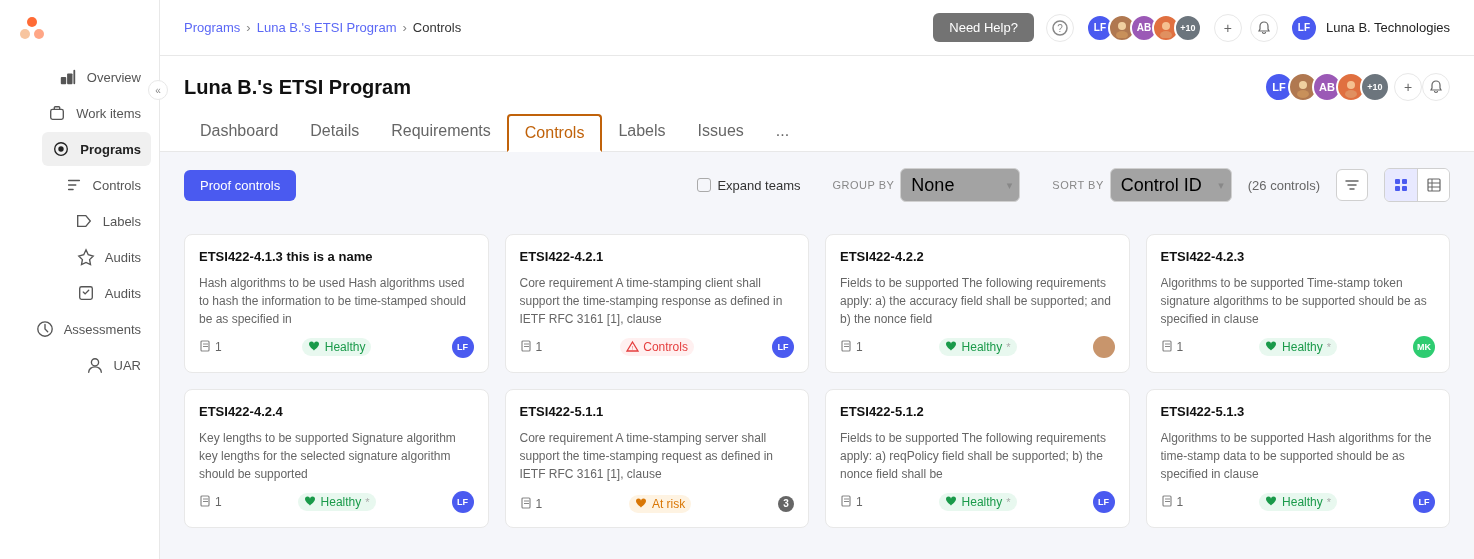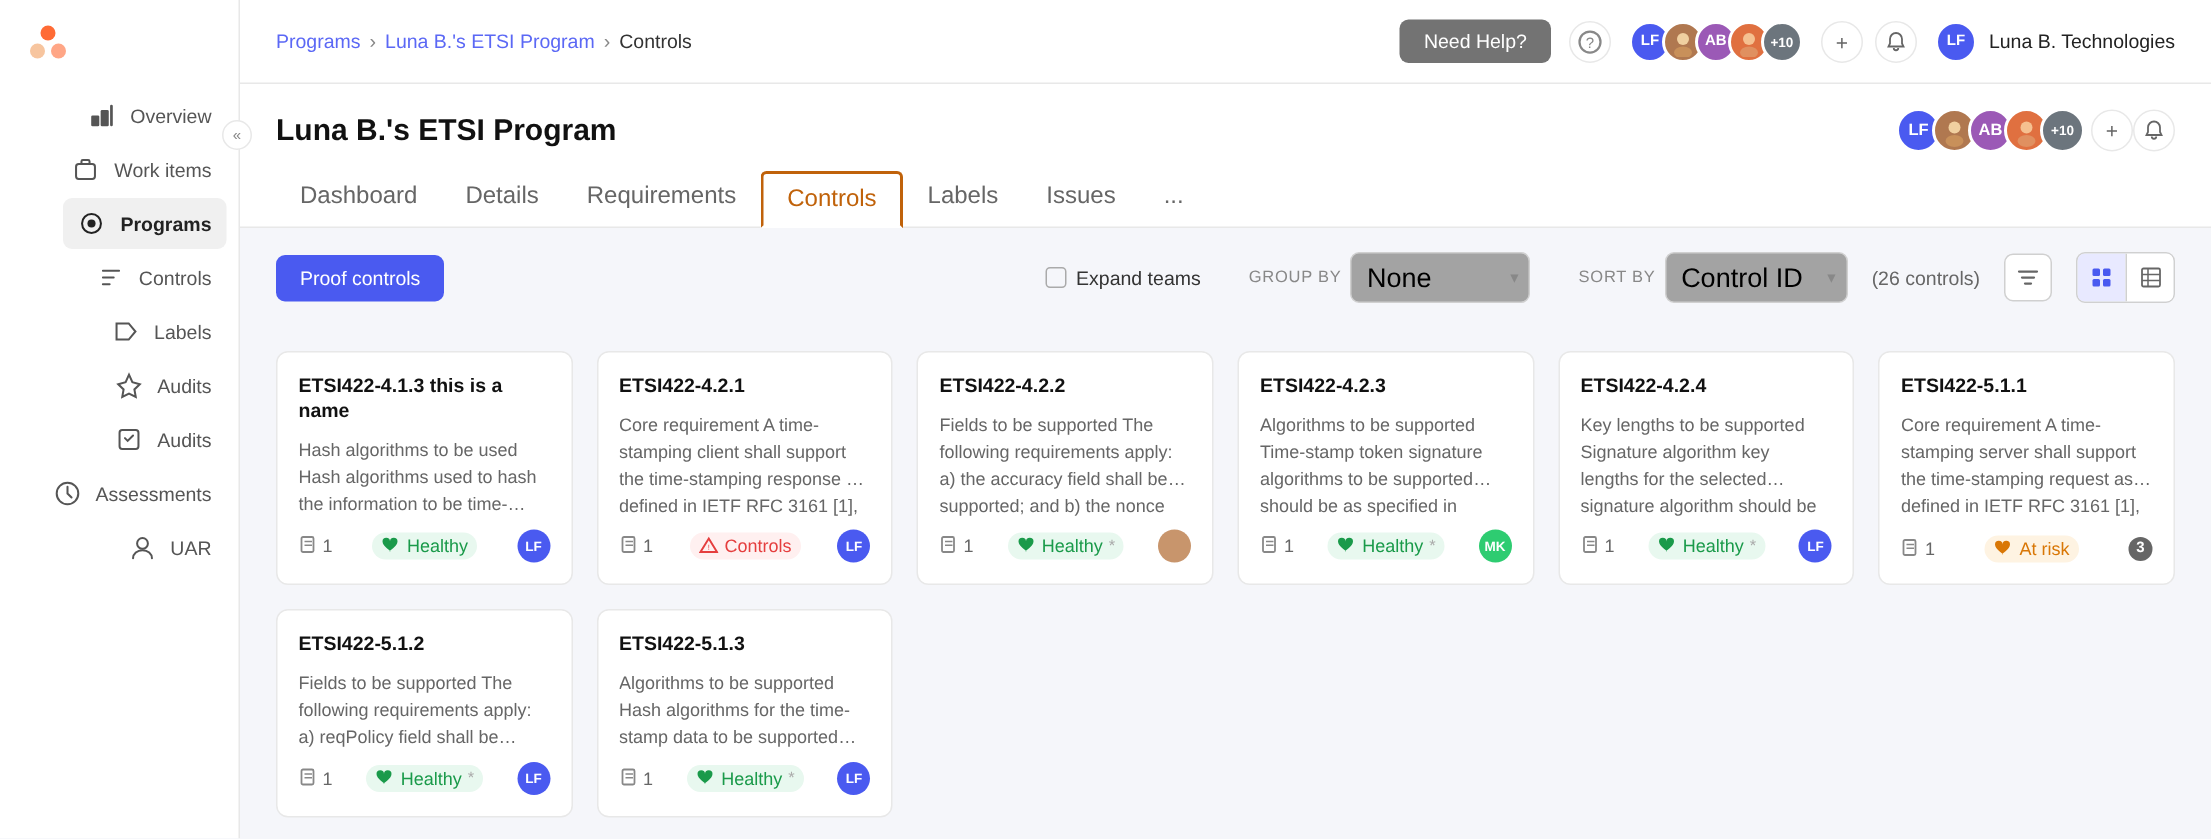--- a/index.html
+++ b/index.html
@@ -179,21 +179,21 @@
     }
     .view-btn.active { background: #e8e9ff; color: #4a5af0; }
     .view-btn + .view-btn { border-left: 1px solid #d0d0d0; }
 
     
     .controls-grid {
       flex: 1;
       overflow-y: auto;
       padding: 16px 24px;
       display: grid;
-      grid-template-columns: repeat(6, 1fr);
+      grid-template-columns: repeat(4, 1fr);
       gap: 16px;
       align-content: start;
     }
     .control-card {
       background: #fff;
       border-radius: 8px;
       border: 1px solid #e8e8e8;
       padding: 14px;
       display: flex;
       flex-direction: column;

